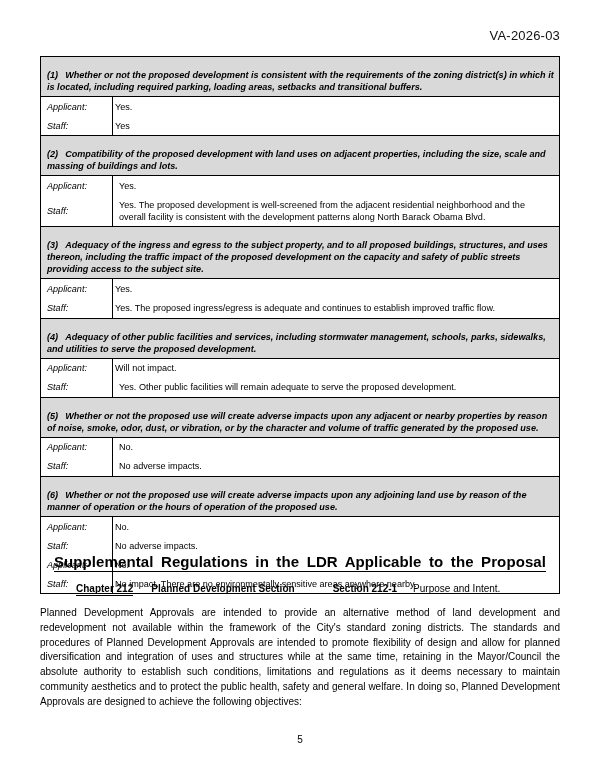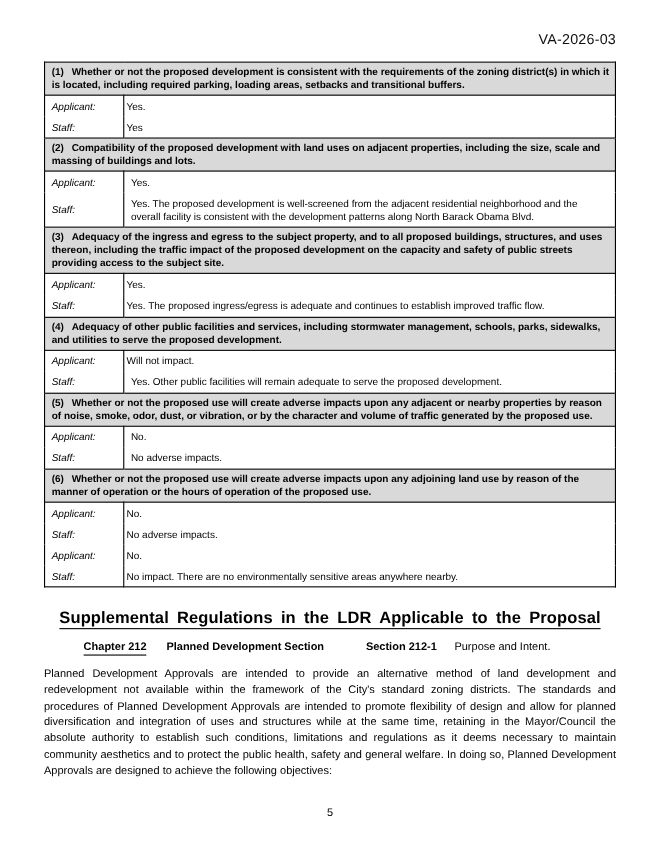--- a/index.html
+++ b/index.html
@@ -45,24 +45,25 @@
     border: 1.6px solid #000;
   }
   .criteria-table td {
     border: 1px solid #000;
     padding: 0;
     vertical-align: top;
   }
 
   .crit-head td {
     background: #d9d9d9;
+    font-style: italic;
     font-weight: bold;
     font-size: 9.1px;
     line-height: 1.32;
-    padding: 2px 5px 3px 6px;
+    padding: 12px 5px 3px 6px;
     border-top: 1.4px solid #000;
     border-bottom: 1.4px solid #000;
   }
   .crit-head .num {
     display: inline;
     margin-right: 7px;
   }
 
   .ans-row td {
     border-top: none;

